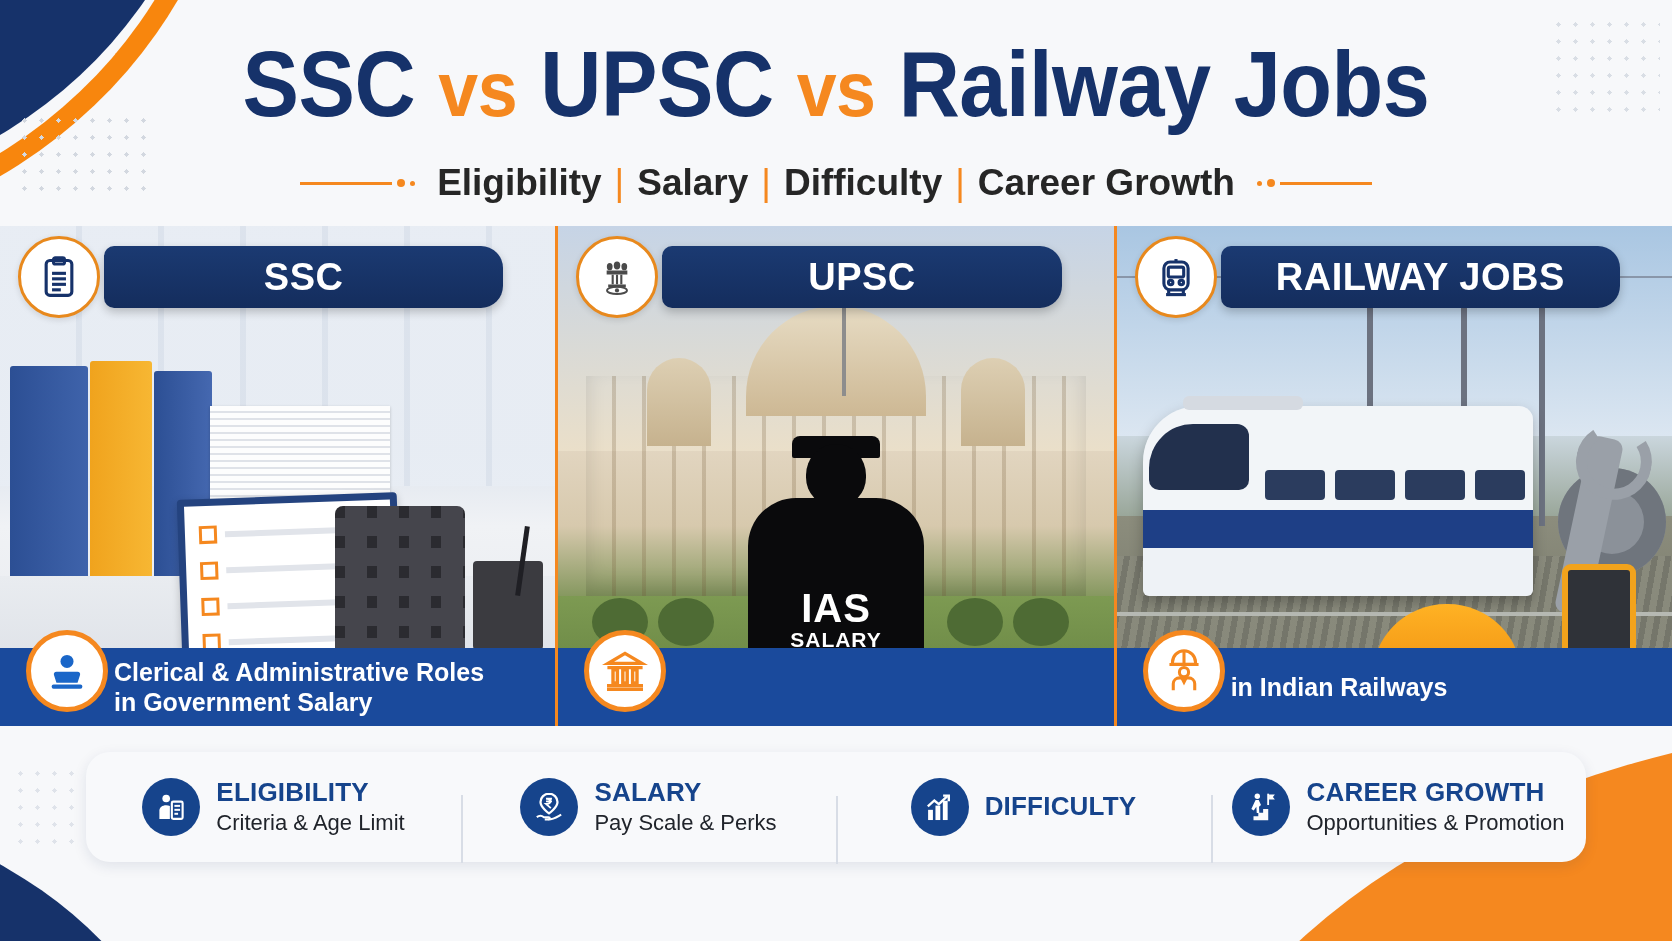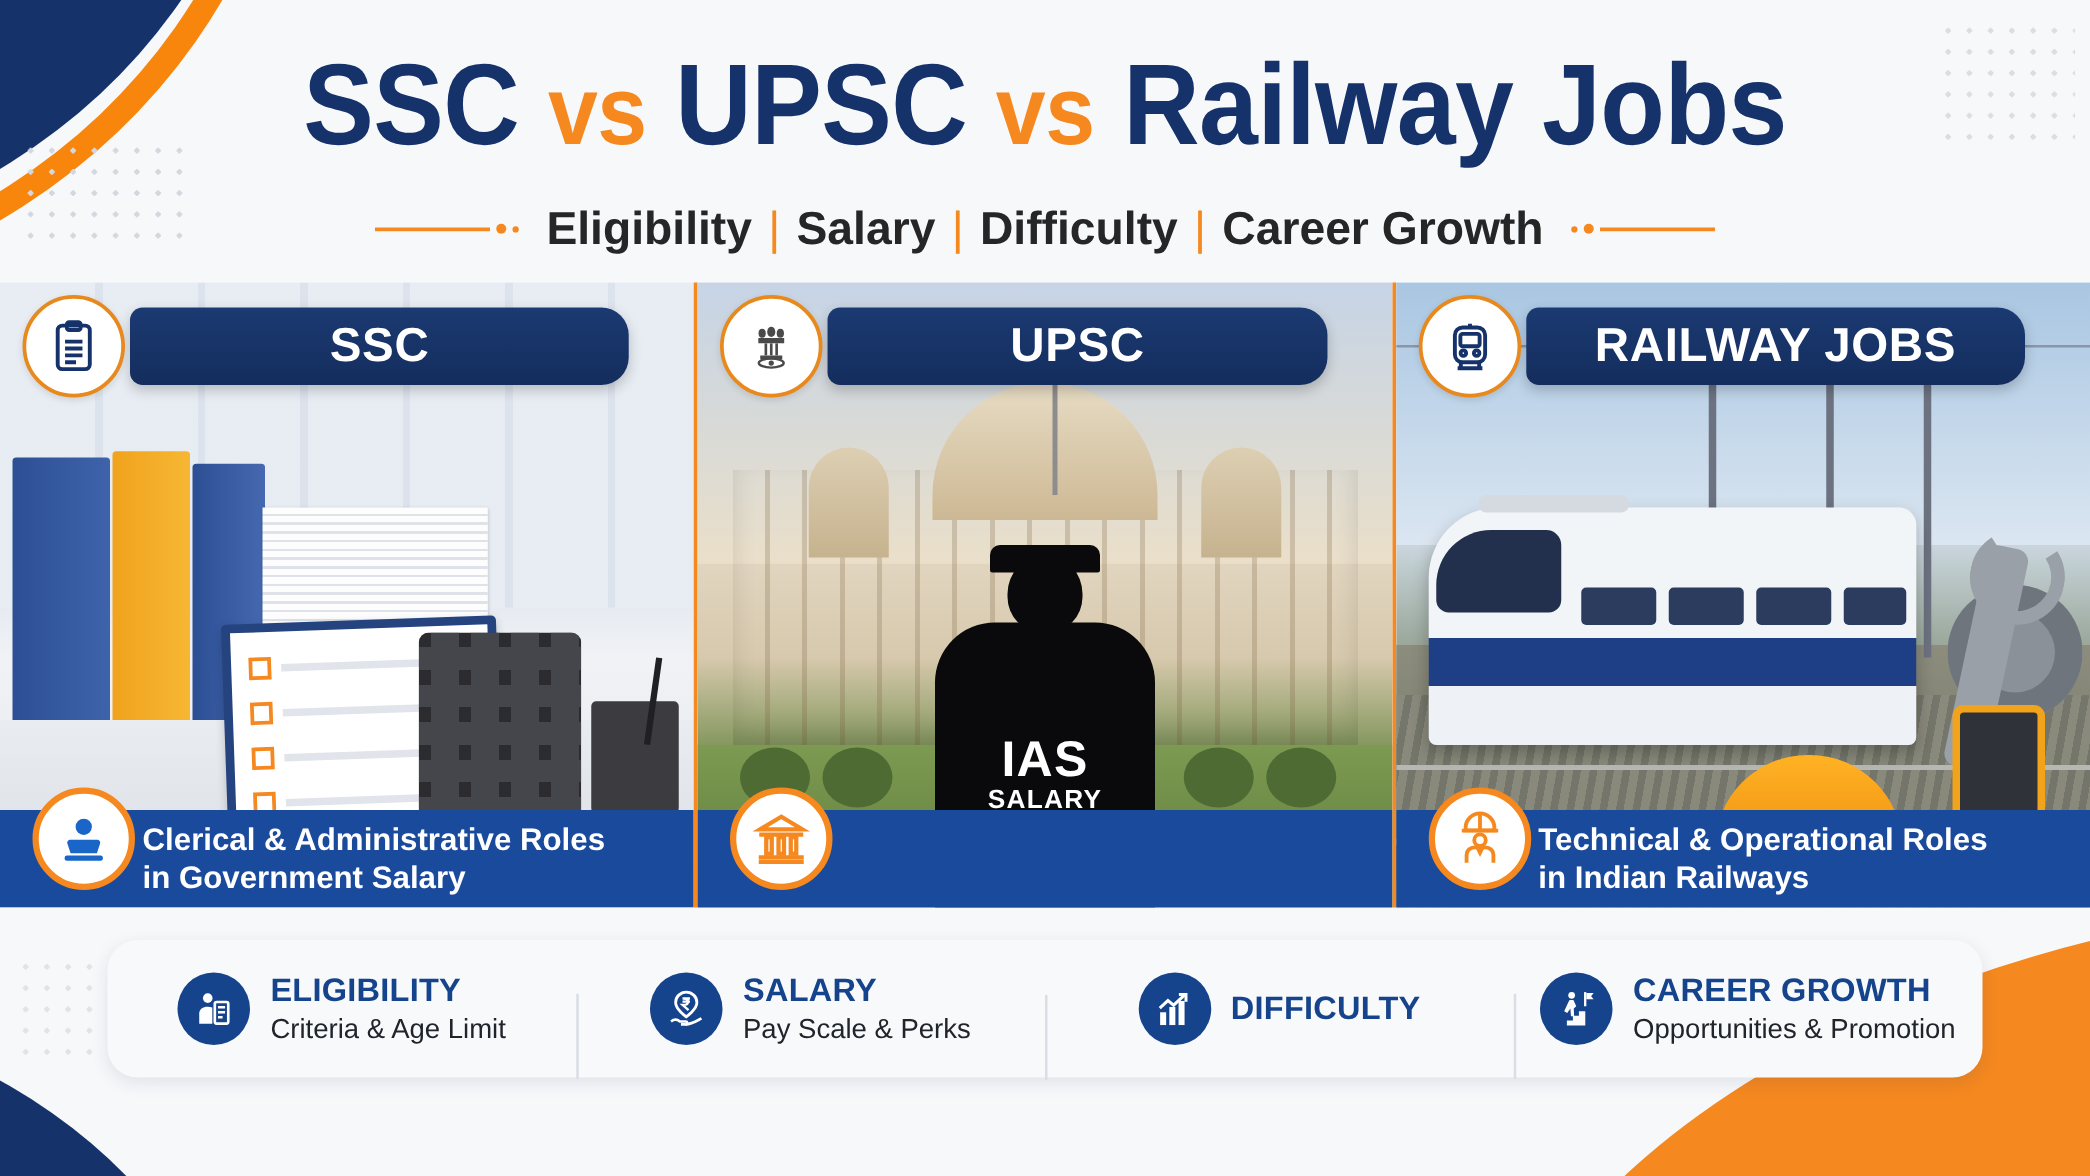--- a/index.html
+++ b/index.html
@@ -458,21 +458,20 @@
         <svg width="46" height="46" viewBox="0 0 24 24" fill="none" stroke="#f5881f" stroke-width="1.6">
           <path d="M6 7.4a6 6 0 0 1 12 0v1.1H6V7.4z"></path>
           <line x1="4.4" y1="8.6" x2="19.6" y2="8.6"></line>
           <line x1="12" y1="2" x2="12" y2="8.4"></line>
           <circle cx="12" cy="12.6" r="2.4"></circle>
           <path d="M6.4 22v-3.3c0-1.8 1.5-3.1 3.3-3.1h4.6c1.8 0 3.3 1.3 3.3 3.1V22"></path>
           <path d="M11 15.8l1 2 1-2"></path>
         </svg>
       </div>
       <div class="cap-text">
-        <div class="cap-l1">Technical &amp; Operational Roles</div>
         <div class="cap-l2">in Indian Railways</div>
       </div>
     </div>
   </div>
 </div>
 
 <div class="featbar">
 
   <div class="feat">
     <div class="feat-ic">

